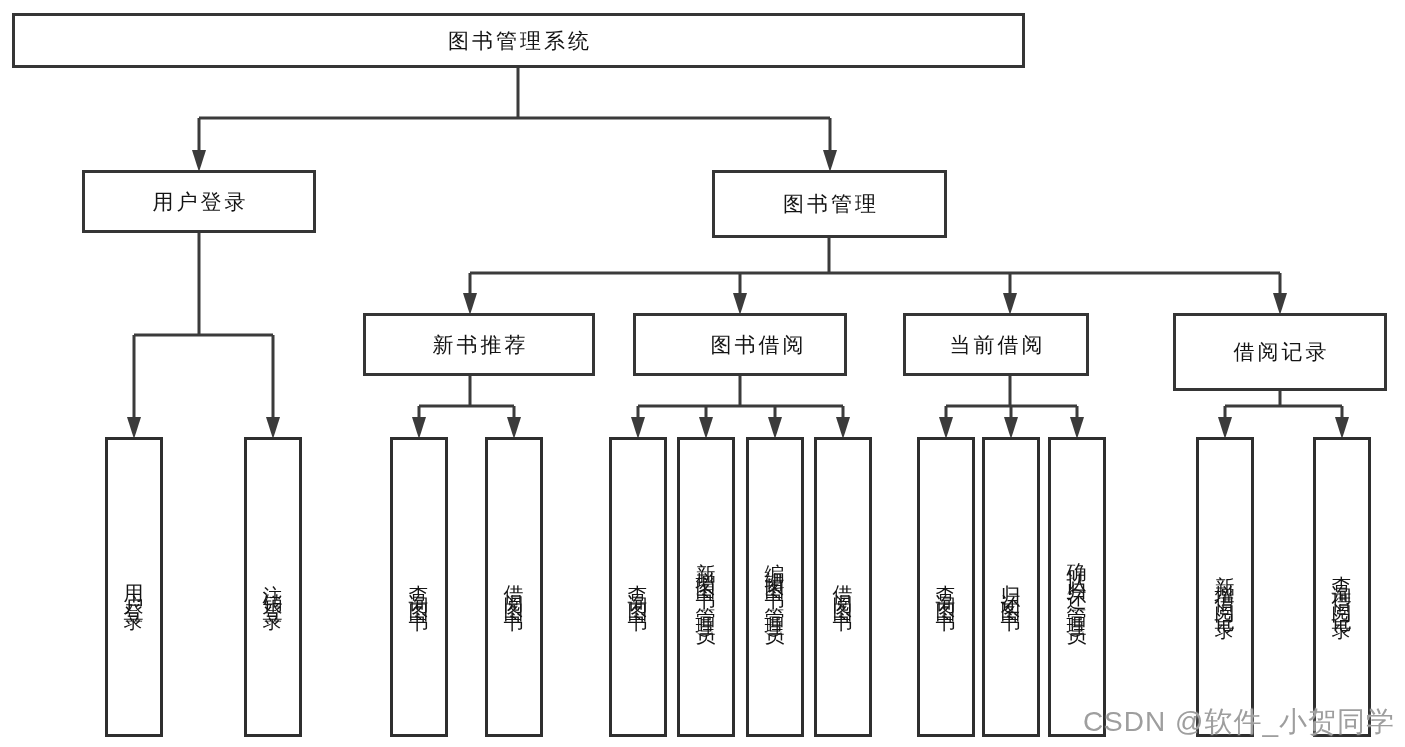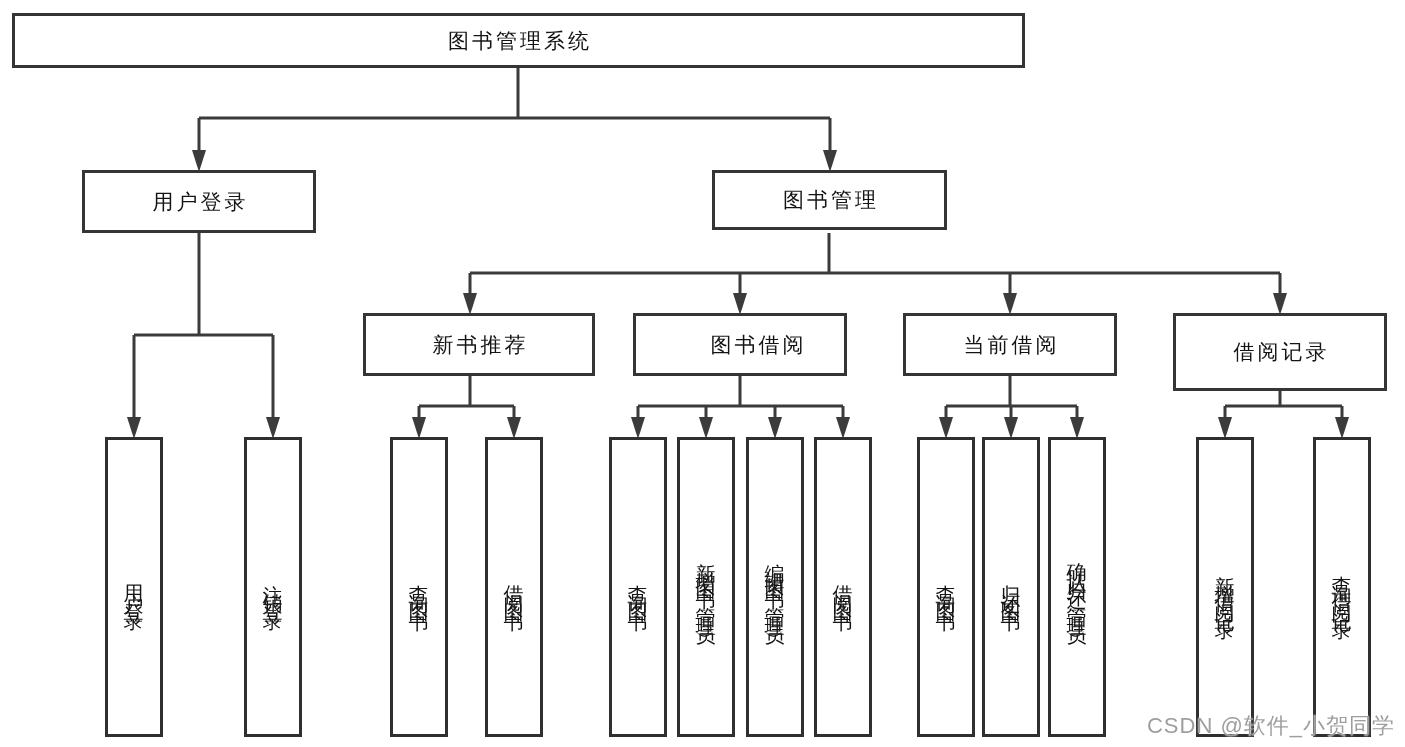--- a/index.html
+++ b/index.html
@@ -52,21 +52,21 @@
     font-size: 20px;
     letter-spacing: 9px;
     line-height: 1;
     color: #141414;
     white-space: nowrap;
   }
   .watermark {
     position: absolute;
     right: 10px;
     bottom: 6px;
-    font-size: 22px;
+    font-size: 28px;
     color: #9e9e9e;
     letter-spacing: 1px;
     text-shadow: 0 0 2px #ffffff;
   }
 </style>
 </head>
 <body>
 
 <div class="stage">
 
@@ -108,31 +108,31 @@
     </g>
   </svg>
 
   <div class="hbox" style="left:12px; top:13px; width:1013px; height:55px;">
     <span>图书管理系统</span>
   </div>
 
   <div class="hbox" style="left:82px; top:170px; width:234px; height:63px;">
     <span>用户登录</span>
   </div>
-  <div class="hbox" style="left:712px; top:170px; width:235px; height:60px;">
+  <div class="hbox" style="left:712px; top:170px; width:235px; height:68px;">
     <span>图书管理</span>
   </div>
 
   <div class="hbox" style="left:363px; top:313px; width:232px; height:63px;">
     <span>新书推荐</span>
   </div>
   <div class="hbox" style="left:633px; top:313px; width:214px; height:63px;padding-left:34px;">
     <span>图书借阅</span>
   </div>
-  <div class="hbox" style="left:903px; top:313px; width:214px; height:63px;">
+  <div class="hbox" style="left:903px; top:313px; width:186px; height:63px;">
     <span>当前借阅</span>
   </div>
   <div class="hbox" style="left:1173px; top:313px; width:214px; height:78px;">
     <span>借阅记录</span>
   </div>
 
   <div class="vbox" style="left:105px;">
     <span class="vtext">用户登录</span>
   </div>
   <div class="vbox" style="left:244px;">

